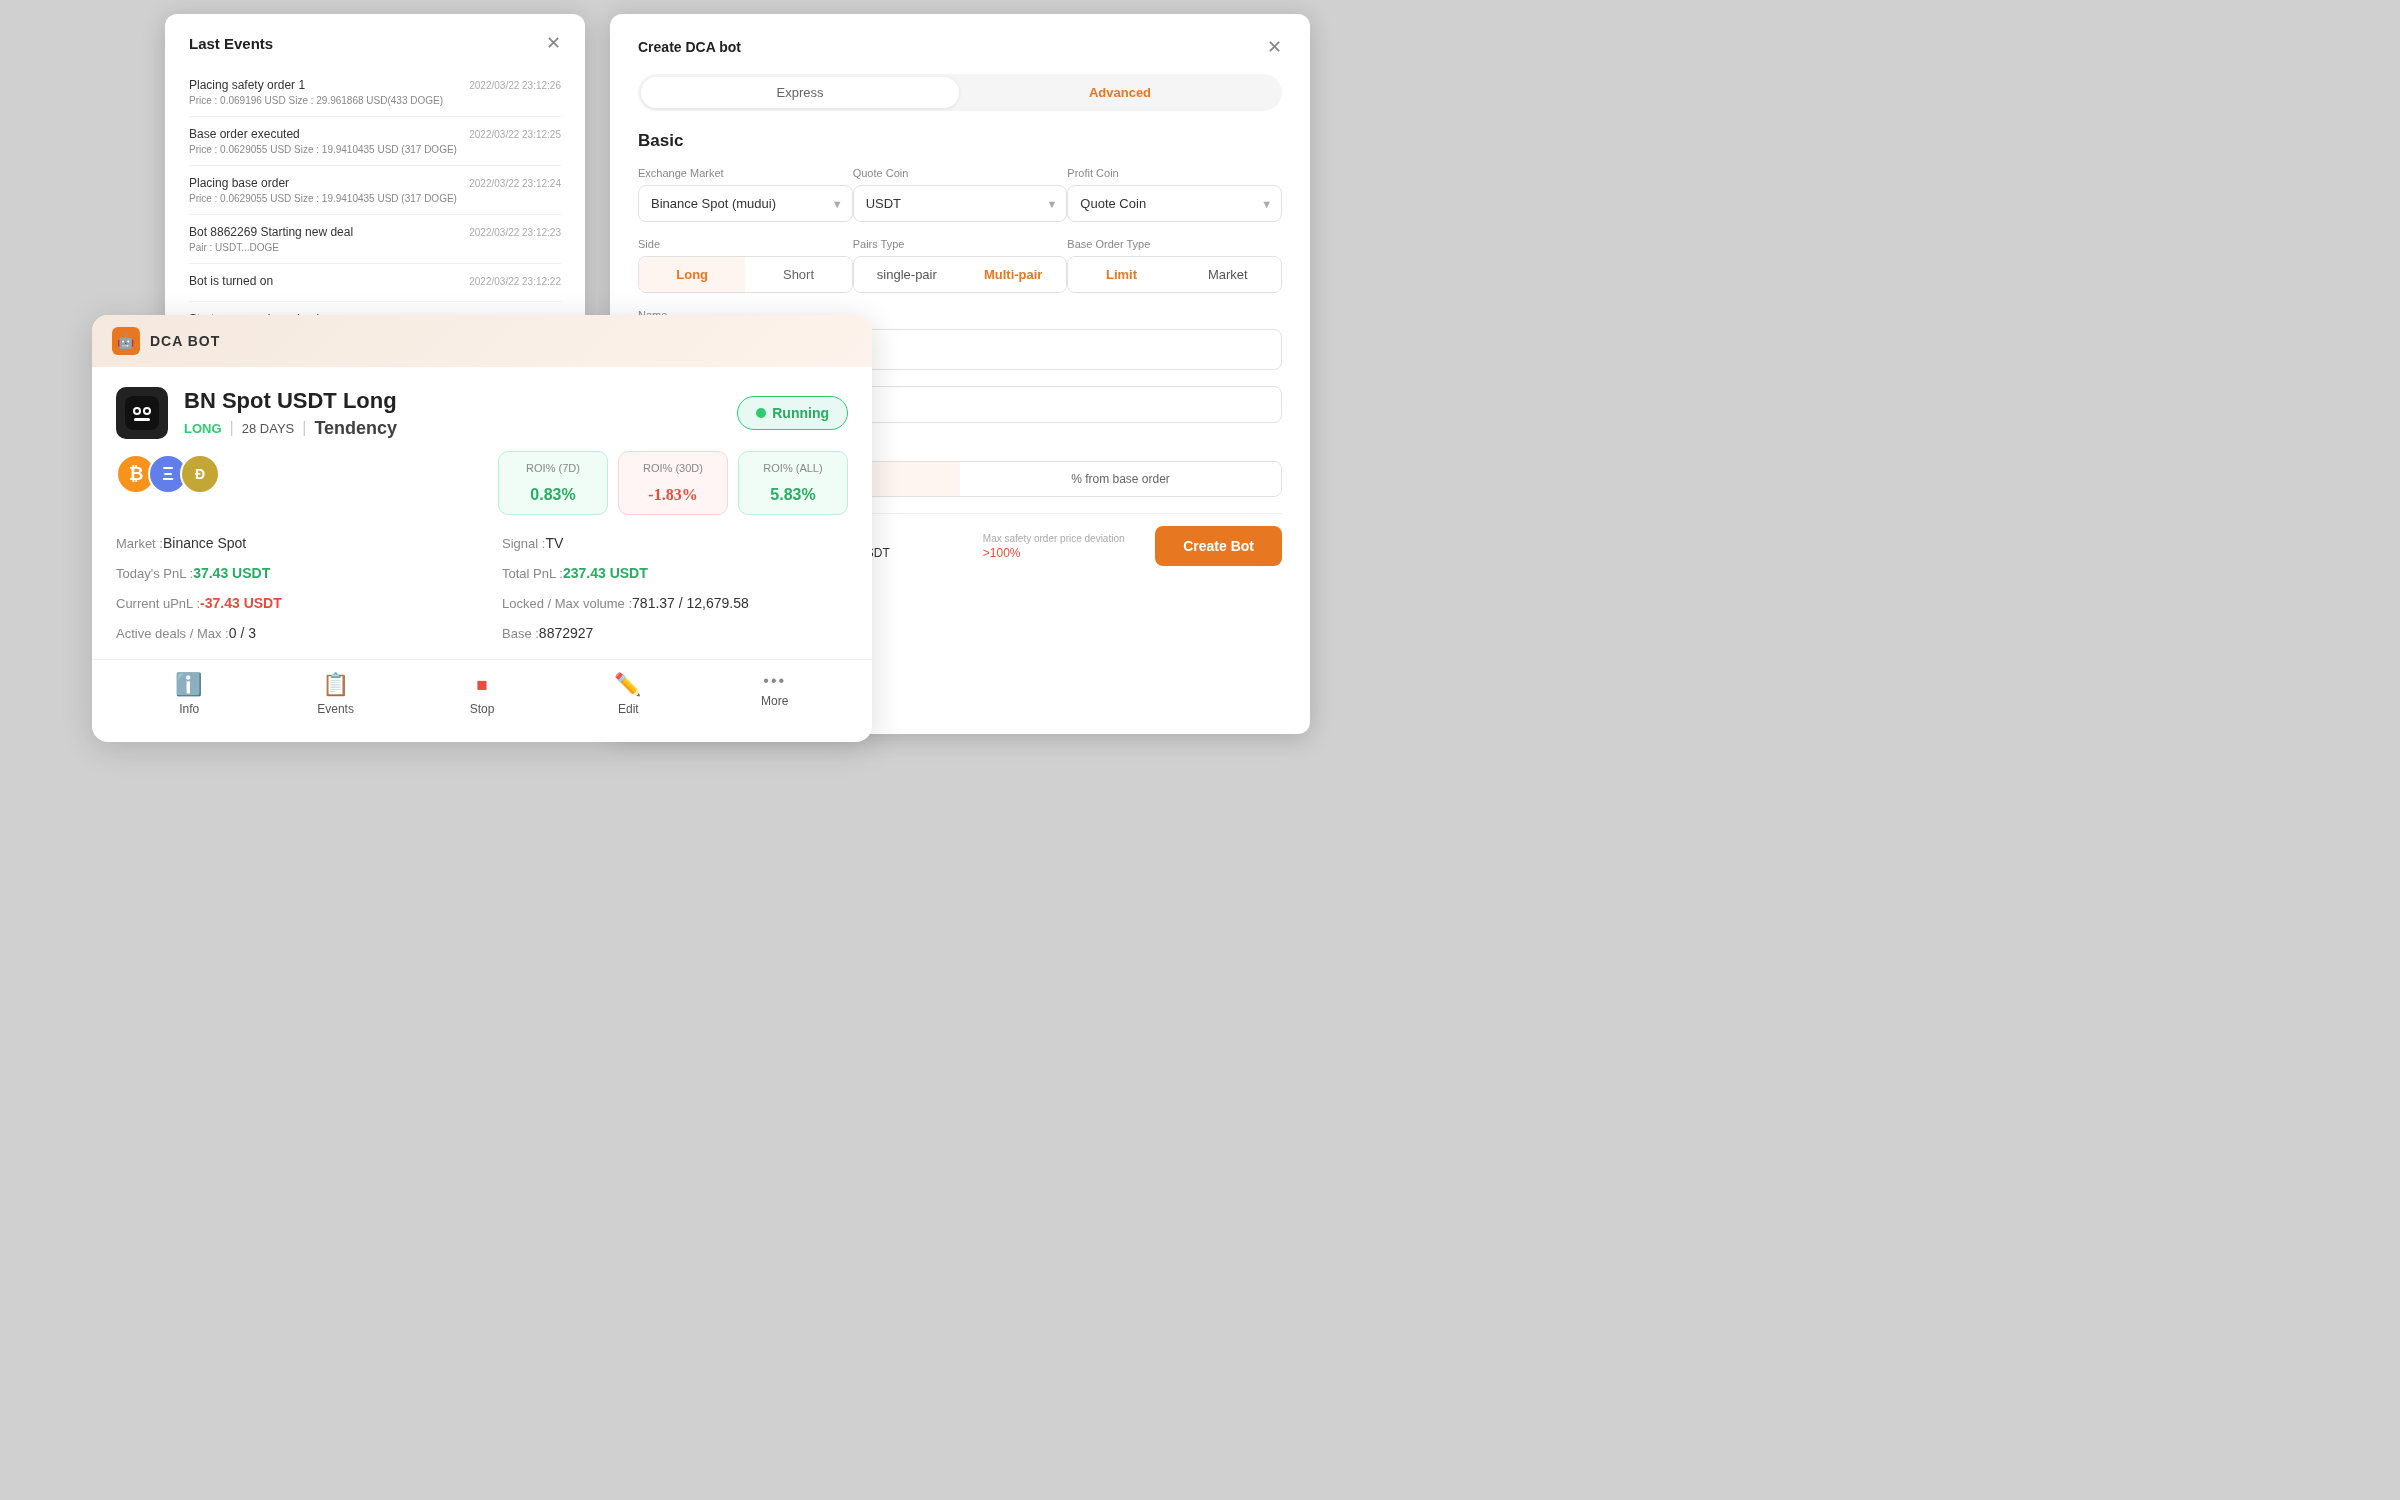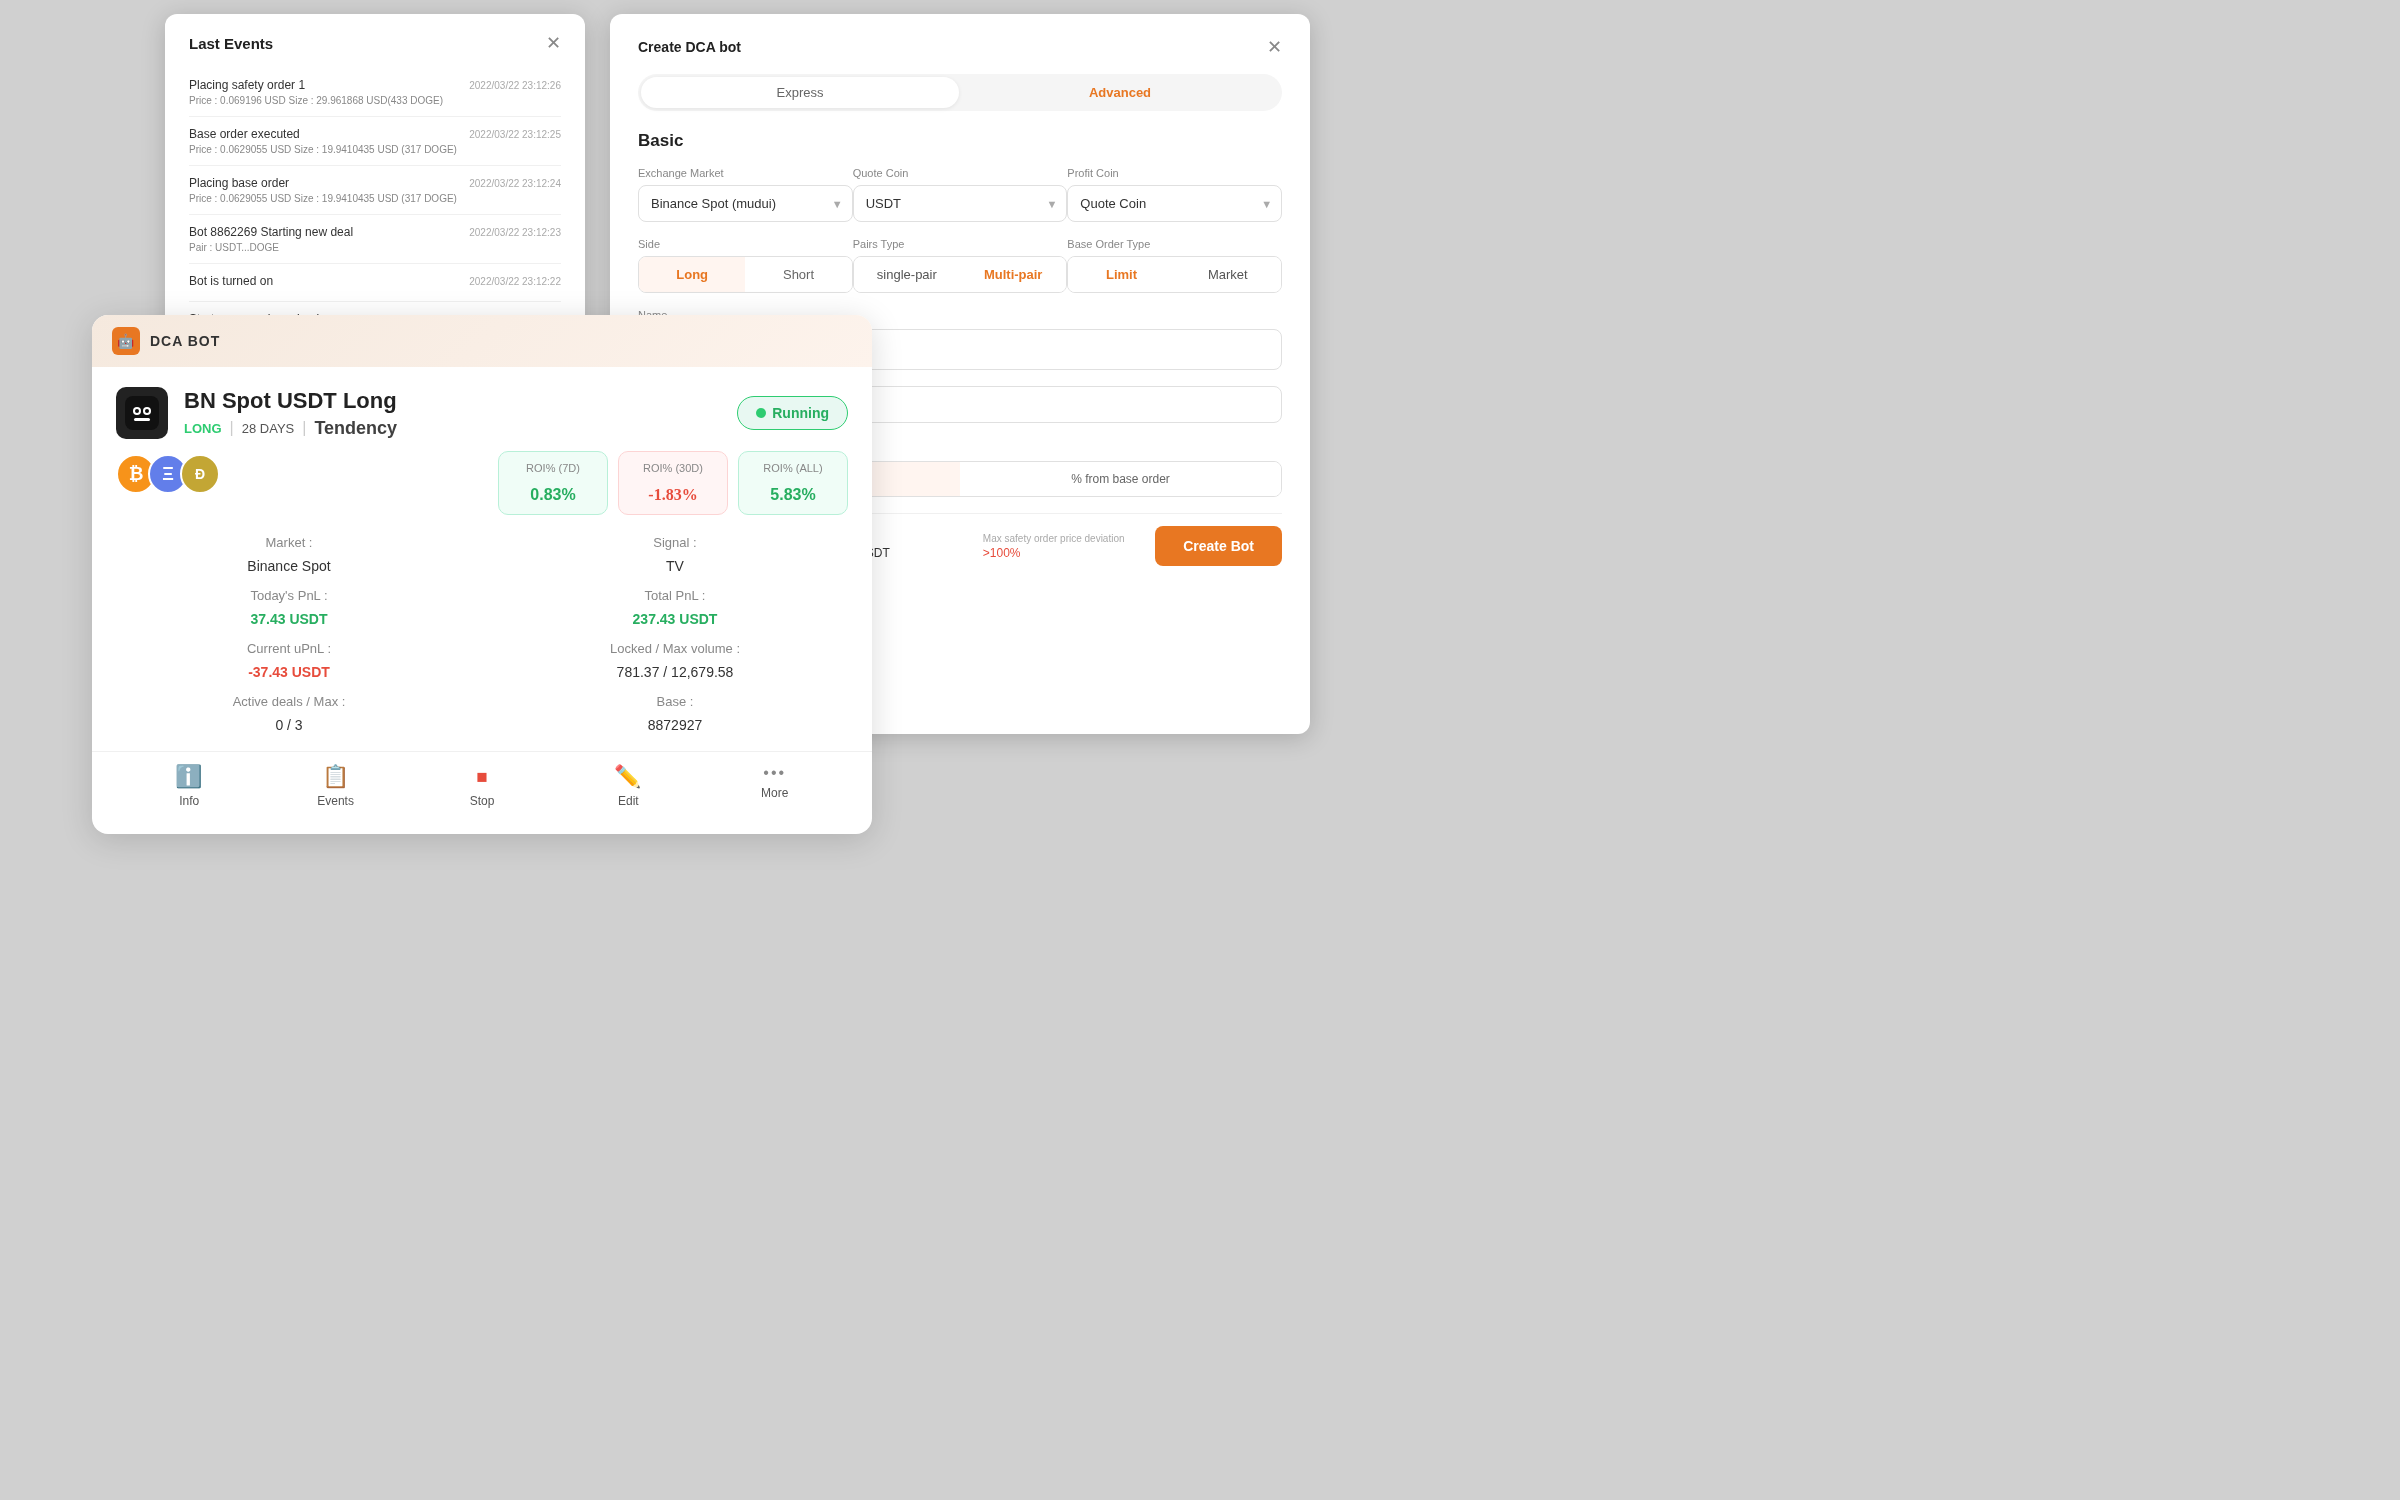--- a/index.html
+++ b/index.html
@@ -498,23 +498,21 @@
     .roi-red { color: #e74c3c; font-family: Liberation Serif, serif; }
     
     .stats-grid {
       display: grid;
       grid-template-columns: 1fr 1fr;
       gap: 14px 40px;
       margin-bottom: 18px;
     }
     .stat-item {
       display: flex;
-      align-items: center;
-      gap: 8px;
-      flex-direction: column;
+      align-items: flex-end;
     }
     .stat-label {
       font-size: 13px;
       color: #888;
     }
     .stat-value {
       font-size: 14px;
       color: #333;
       font-weight: 500;
     }

